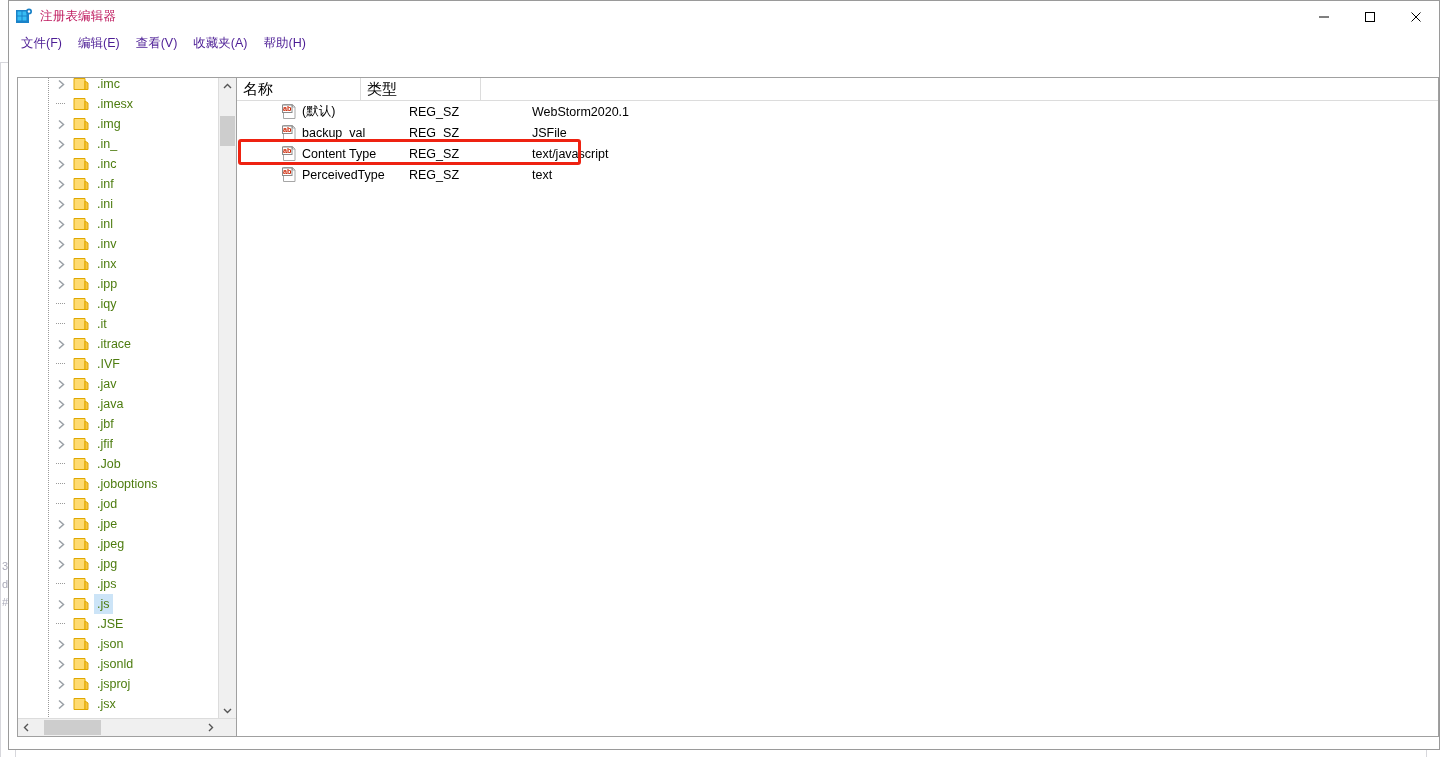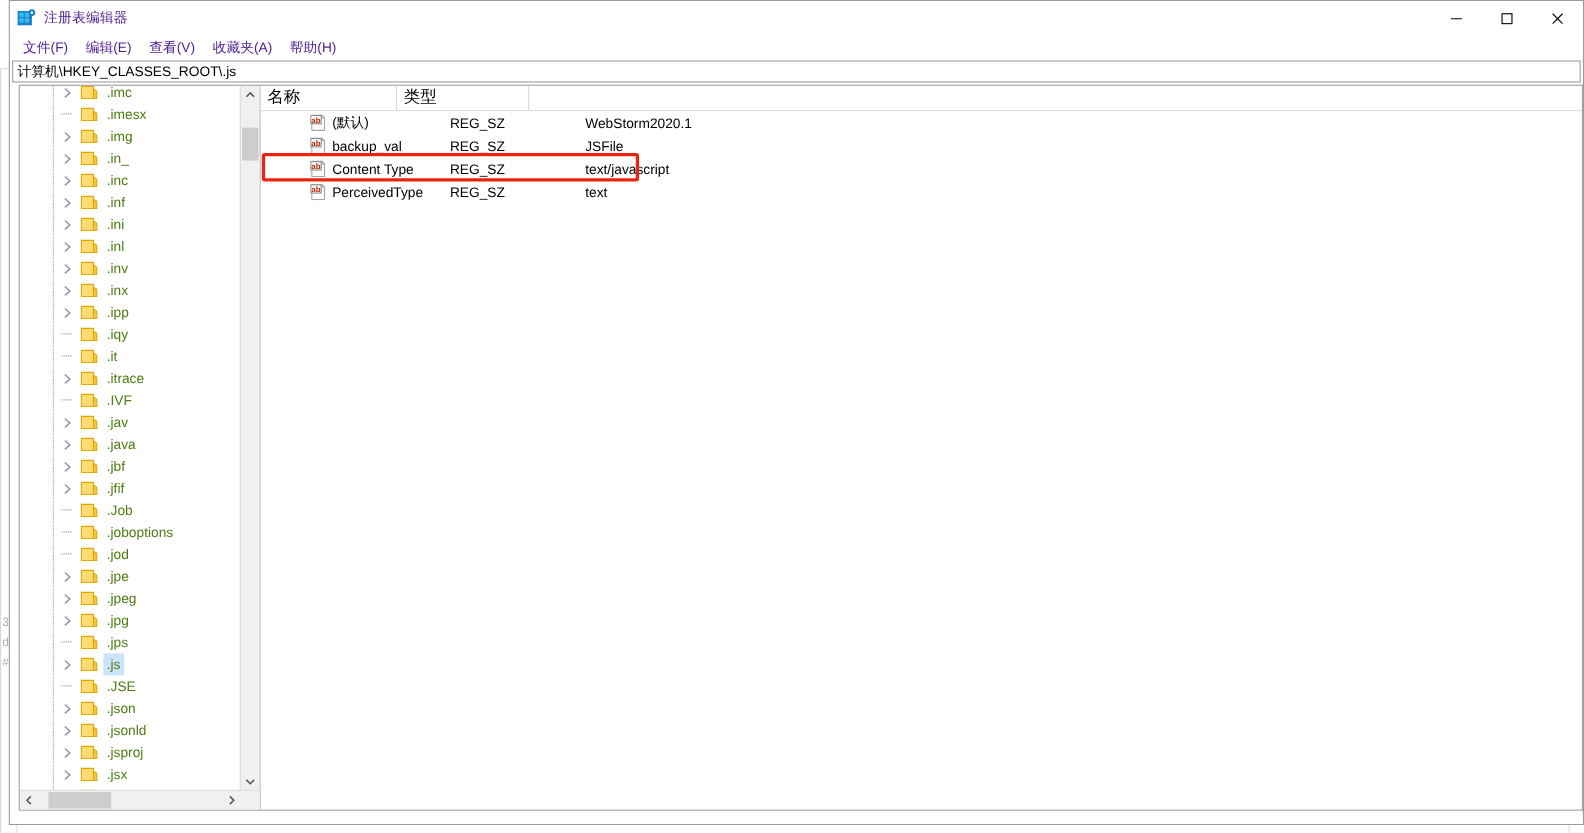--- a/index.html
+++ b/index.html
@@ -56,21 +56,21 @@
   .app-icon {
     margin-left: 6px;
     width: 18px;
     height: 18px;
     position: relative;
     flex: none;
   }
   .app-title {
     margin-left: 7px;
     font-size: 12.5px;
-    color: #4c1d95;
+    color: #be185d;
     letter-spacing: .2px;
   }
   .win-buttons {
     position: absolute;
     right: 0;
     top: 0;
     height: 31px;
     display: flex;
   }
   .win-btn {
@@ -376,23 +376,20 @@
     </div>
 
     <div class="menubar">
       <div class="menu-item">文件(F)</div>
       <div class="menu-item">编辑(E)</div>
       <div class="menu-item">查看(V)</div>
       <div class="menu-item">收藏夹(A)</div>
       <div class="menu-item">帮助(H)</div>
     </div>
 
-    <div class="addrbar">
-      <span>计算机\HKEY_CLASSES_ROOT\.js</span>
-    </div>
 
     <div class="content">
 
       <div class="tree-pane">
         <div class="tree-scrollarea">
           <div class="tree-guide"></div>
           <div class="tree-list" id="tree-list">
               <div class="tree-row">
                 <div class="twisty">
                   <svg width="9" height="11" viewBox="0 0 9 11">

